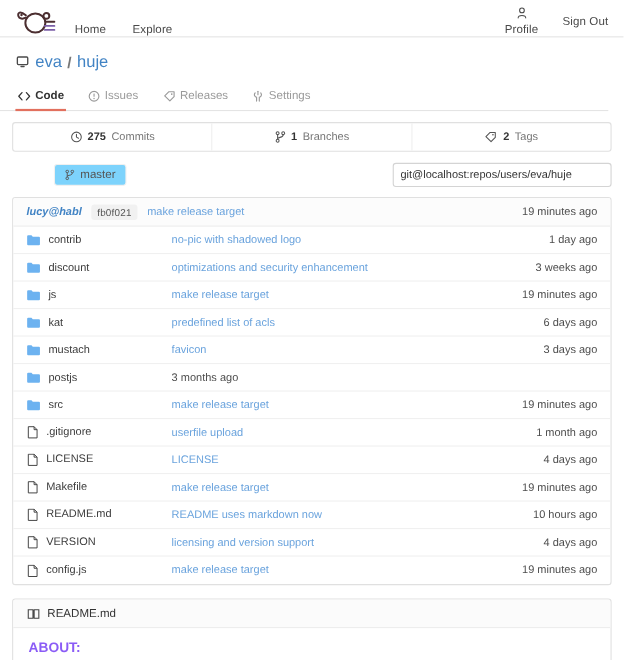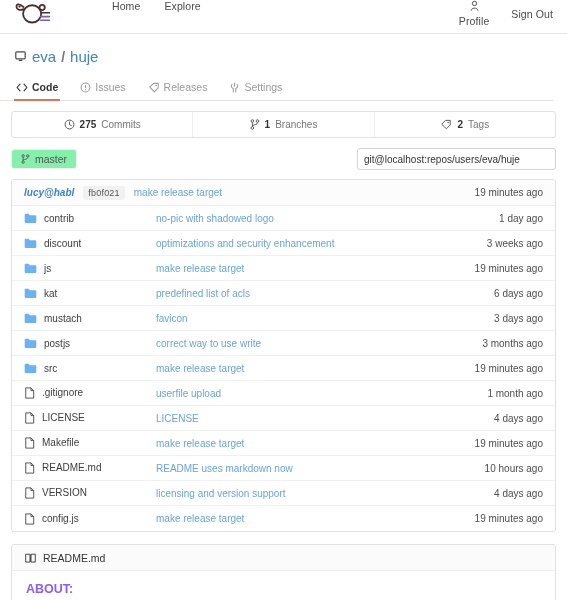--- a/index.html
+++ b/index.html
@@ -10,24 +10,23 @@
     color: #333333;
     overflow: hidden;
   }
 
   
   .navbar {
     height: 34px;
     background: #ffffff;
     border-bottom: 1px solid #e4e4e4;
     display: flex;
-    align-items: flex-start;
+    align-items: flex-end;
     padding: 0 14px 0 14px;
     position: relative;
-    gap: 44px;
   }
   .logo { width: 38px; height: 26px; margin-right: 16px; display: block; flex: none; }
   .nav-left { display: flex; align-items: center; gap: 24px; }
   .nav-link {
     font-size: 10.5px;
     color: #4a4a4a;
     text-decoration: none;
     letter-spacing: .1px;
     white-space: nowrap;
   }
@@ -112,27 +111,28 @@
   .tools {
     margin: 10px 11px 0 11px;
     display: flex;
     align-items: center;
     height: 22px;
   }
   .branch-btn {
     display: inline-flex;
     align-items: center;
     gap: 5px;
-    background: #86efac;
+    background: #7dd3fc;
     border: 1px solid #f0f0f0;
     border-radius: 3px;
     padding: 3px 9px;
     font-size: 10.5px;
     color: #555;
     cursor: pointer;
+    margin-left: 38px;
   }
   .clone-box {
     margin-left: auto;
     width: 199px;
     height: 22px;
     border: 1px solid #d4d4d4;
     border-radius: 3px;
     background: #fff;
     font-size: 10px;
     color: #333;
@@ -405,21 +405,20 @@
         <div class="cell-msg"><a href="#">favicon</a></div>
         <div class="cell-age">3 days ago</div>
       </div>
       <div class="row">
         <div class="cell-name">
           <svg width="13" height="11" viewBox="0 0 16 14">
             <path d="M0.6 2.2 A1.2 1.2 0 0 1 1.8 1 L5.6 1 L7.1 2.9 L14.2 2.9 A1.2 1.2 0 0 1 15.4 4.1 L15.4 11.6 A1.2 1.2 0 0 1 14.2 12.8 L1.8 12.8 A1.2 1.2 0 0 1 0.6 11.6 Z" fill="#6cb2f0"></path>
           </svg>
           <a href="#" class="fname">postjs</a>
         </div>
-        <div class="cell-msg"><a href="#">correct way to use write</a></div>
         <div class="cell-age">3 months ago</div>
       </div>
       <div class="row">
         <div class="cell-name">
           <svg width="13" height="11" viewBox="0 0 16 14">
             <path d="M0.6 2.2 A1.2 1.2 0 0 1 1.8 1 L5.6 1 L7.1 2.9 L14.2 2.9 A1.2 1.2 0 0 1 15.4 4.1 L15.4 11.6 A1.2 1.2 0 0 1 14.2 12.8 L1.8 12.8 A1.2 1.2 0 0 1 0.6 11.6 Z" fill="#6cb2f0"></path>
           </svg>
           <a href="#" class="fname">src</a>
         </div>
         <div class="cell-msg"><a href="#">make release target</a></div>

